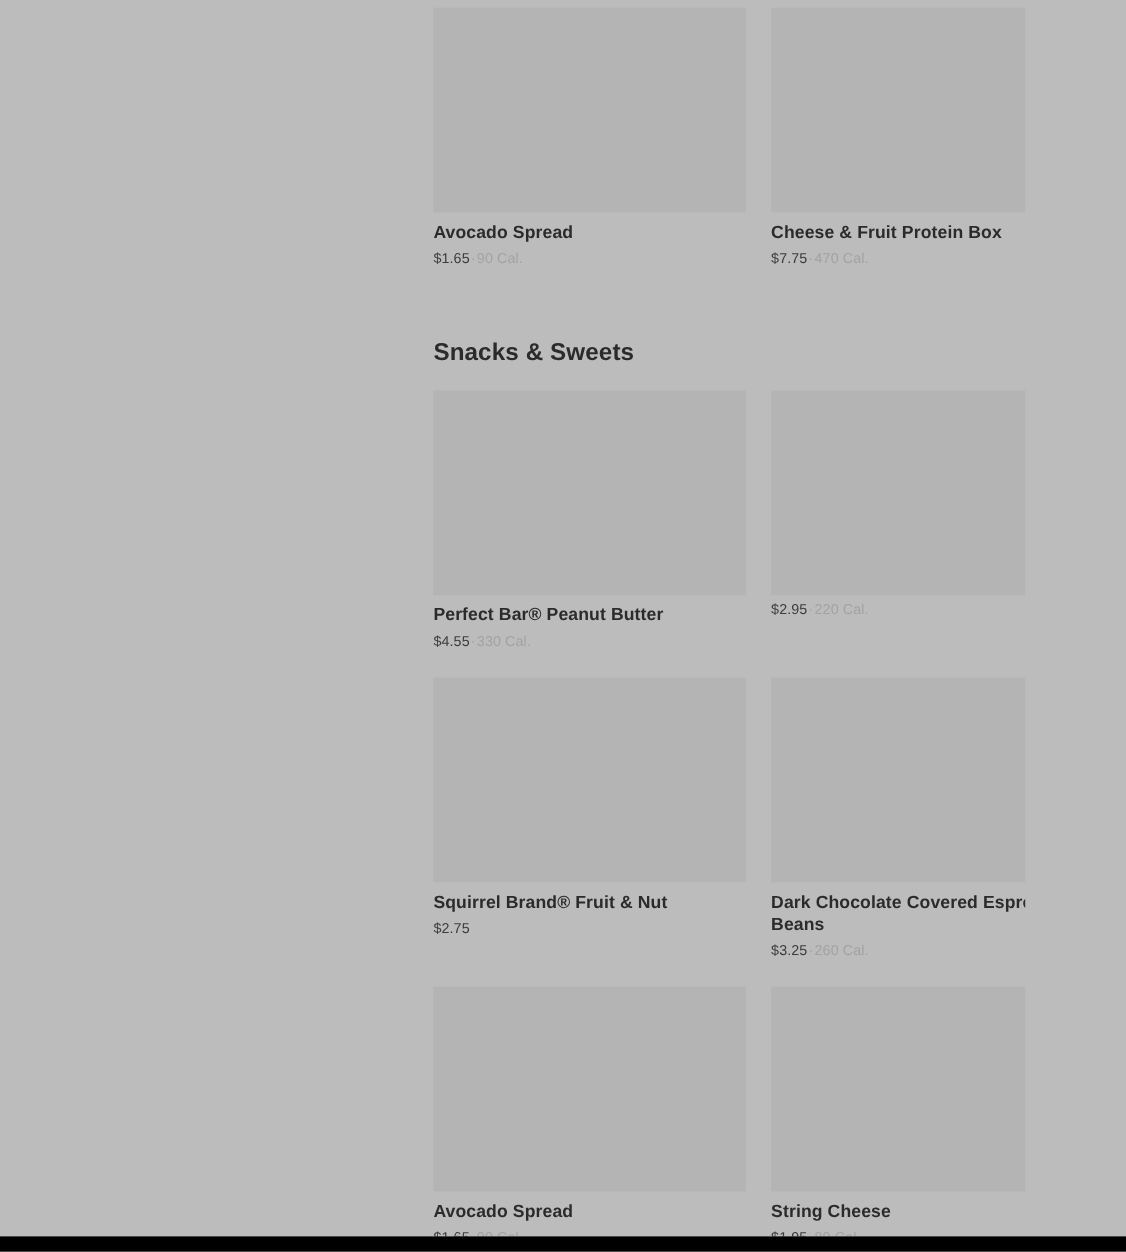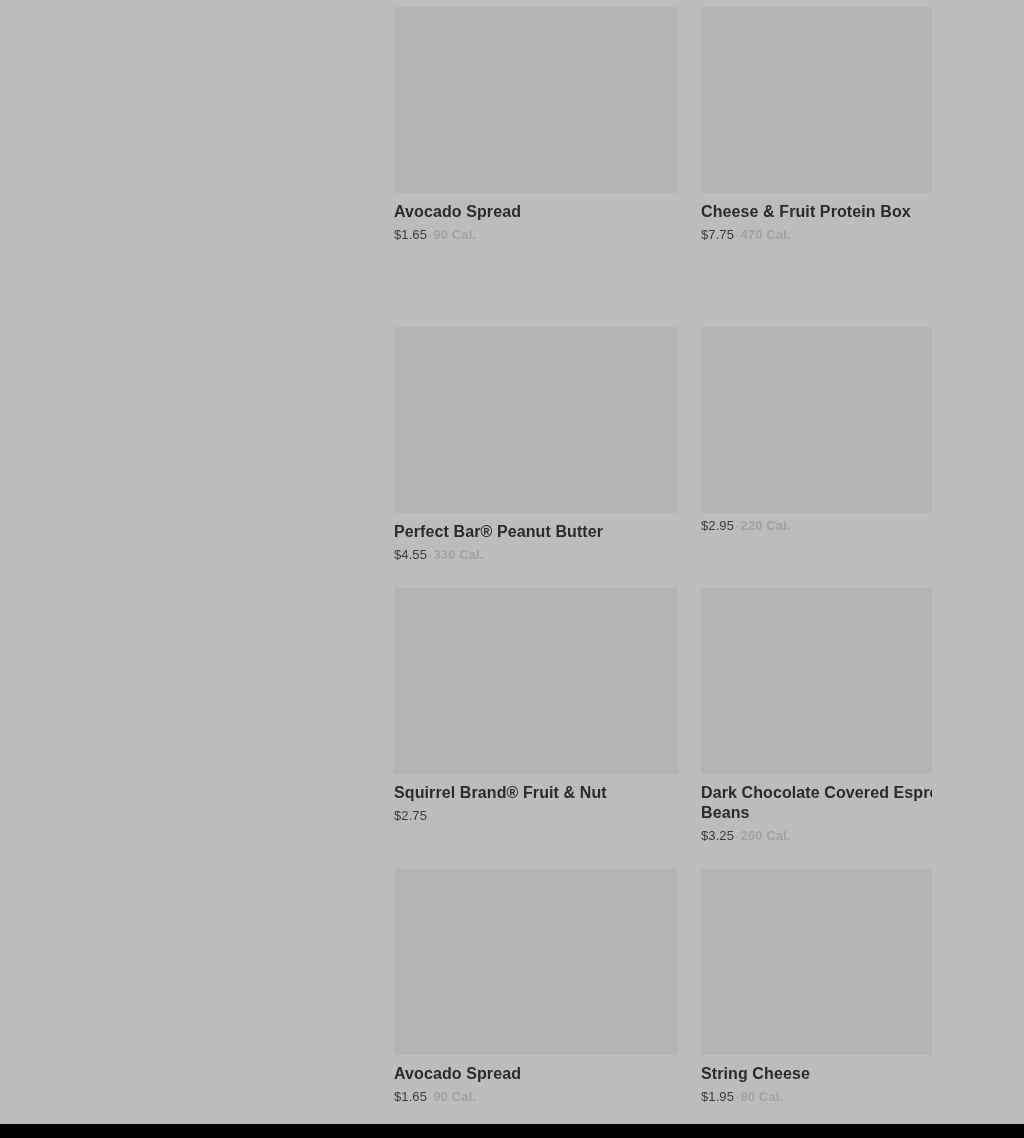--- a/index.html
+++ b/index.html
@@ -81,21 +81,20 @@
     text-align: right;
   }
 
   .meta-sep {
     color: #a5a5a5;
     padding: 0 1px;
   }
 
   .product-cal {
     color: #a2a2a2;
-    font-weight: bold;
   }
 
   
   .section-heading {
     font-size: 22px;
     font-weight: bold;
     color: #2b2b2b;
     letter-spacing: 0.1px;
     line-height: 28px;
   }
@@ -136,20 +135,21 @@
         <div class="product-name">Cheese &amp; Fruit Protein Box</div>
         <div class="product-meta">
           <span class="product-price">$7.75</span><span class="meta-sep">·</span><span class="product-cal">470 Cal.</span>
         </div>
       </div>
 
     </div>
 
     <div class="spacer-before-heading"></div>
 
+    <div class="section-heading">Snacks &amp; Sweets</div>
 
     <div class="spacer-after-heading"></div>
 
     <div class="product-grid">
 
       <div class="product-card">
         <div class="product-image"></div>
         <div class="product-name">Perfect Bar® Peanut Butter</div>
         <div class="product-meta">
           <span class="product-price">$4.55</span><span class="meta-sep">·</span><span class="product-cal">330 Cal.</span>

